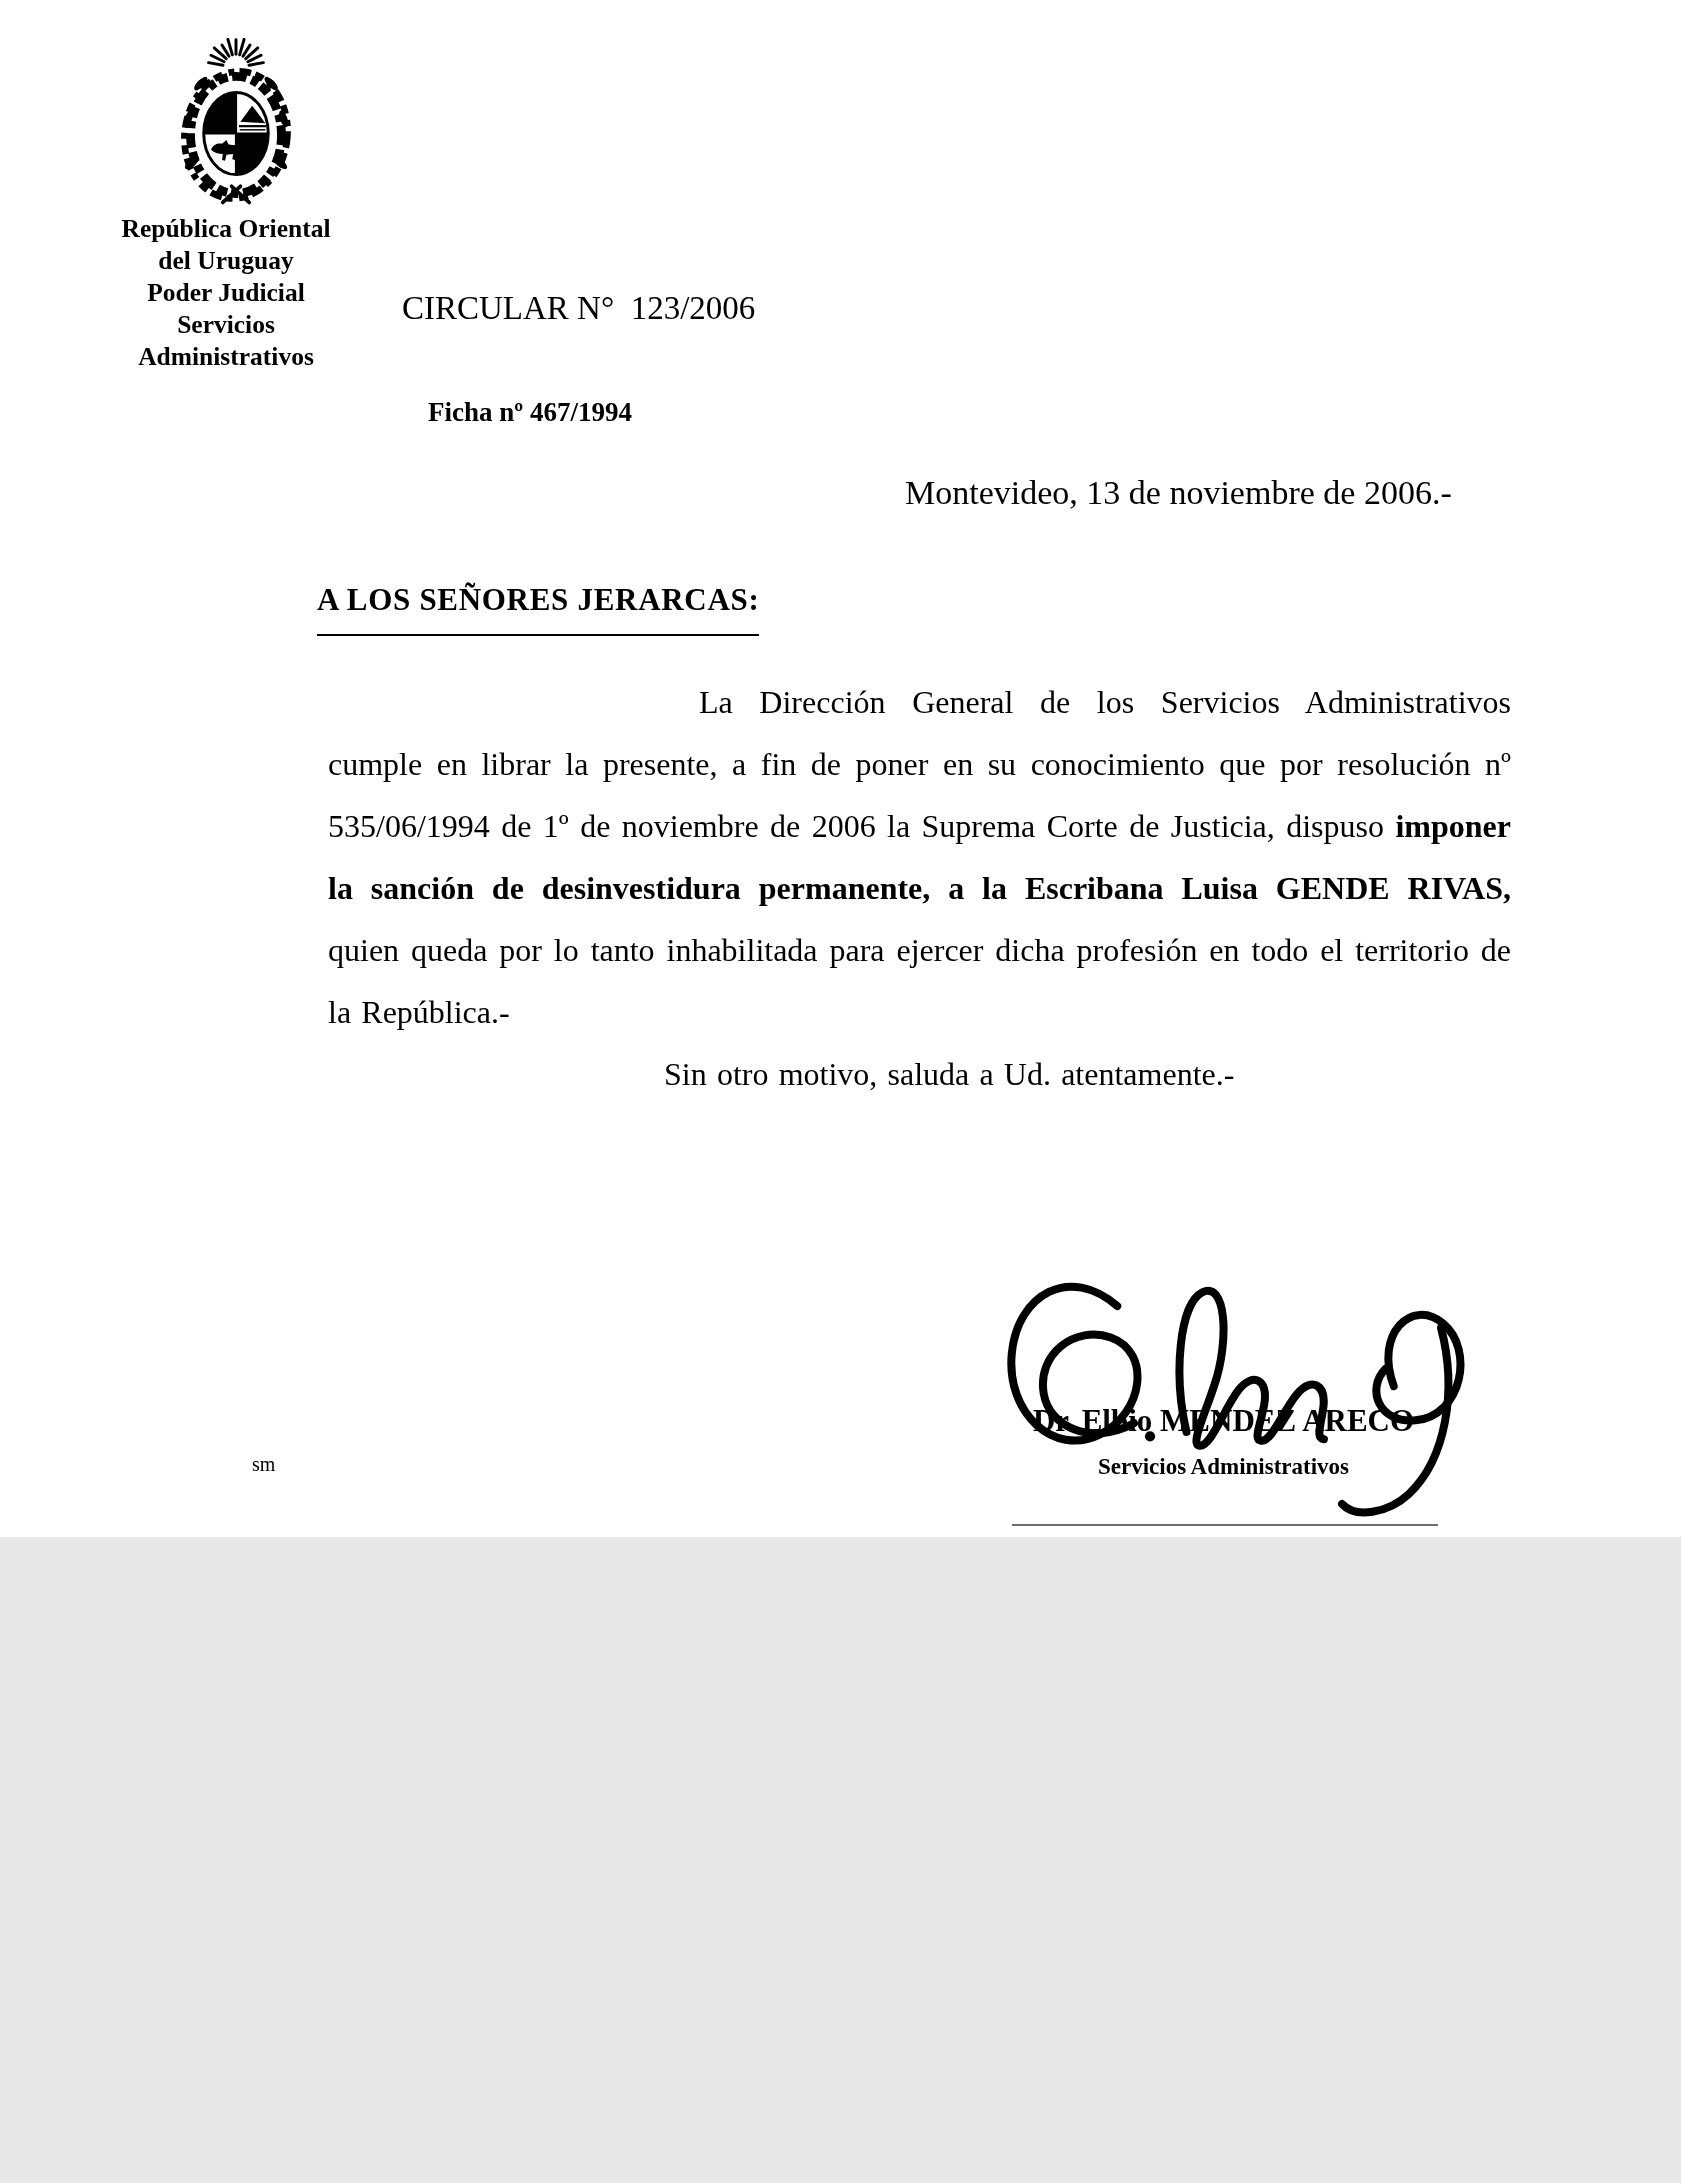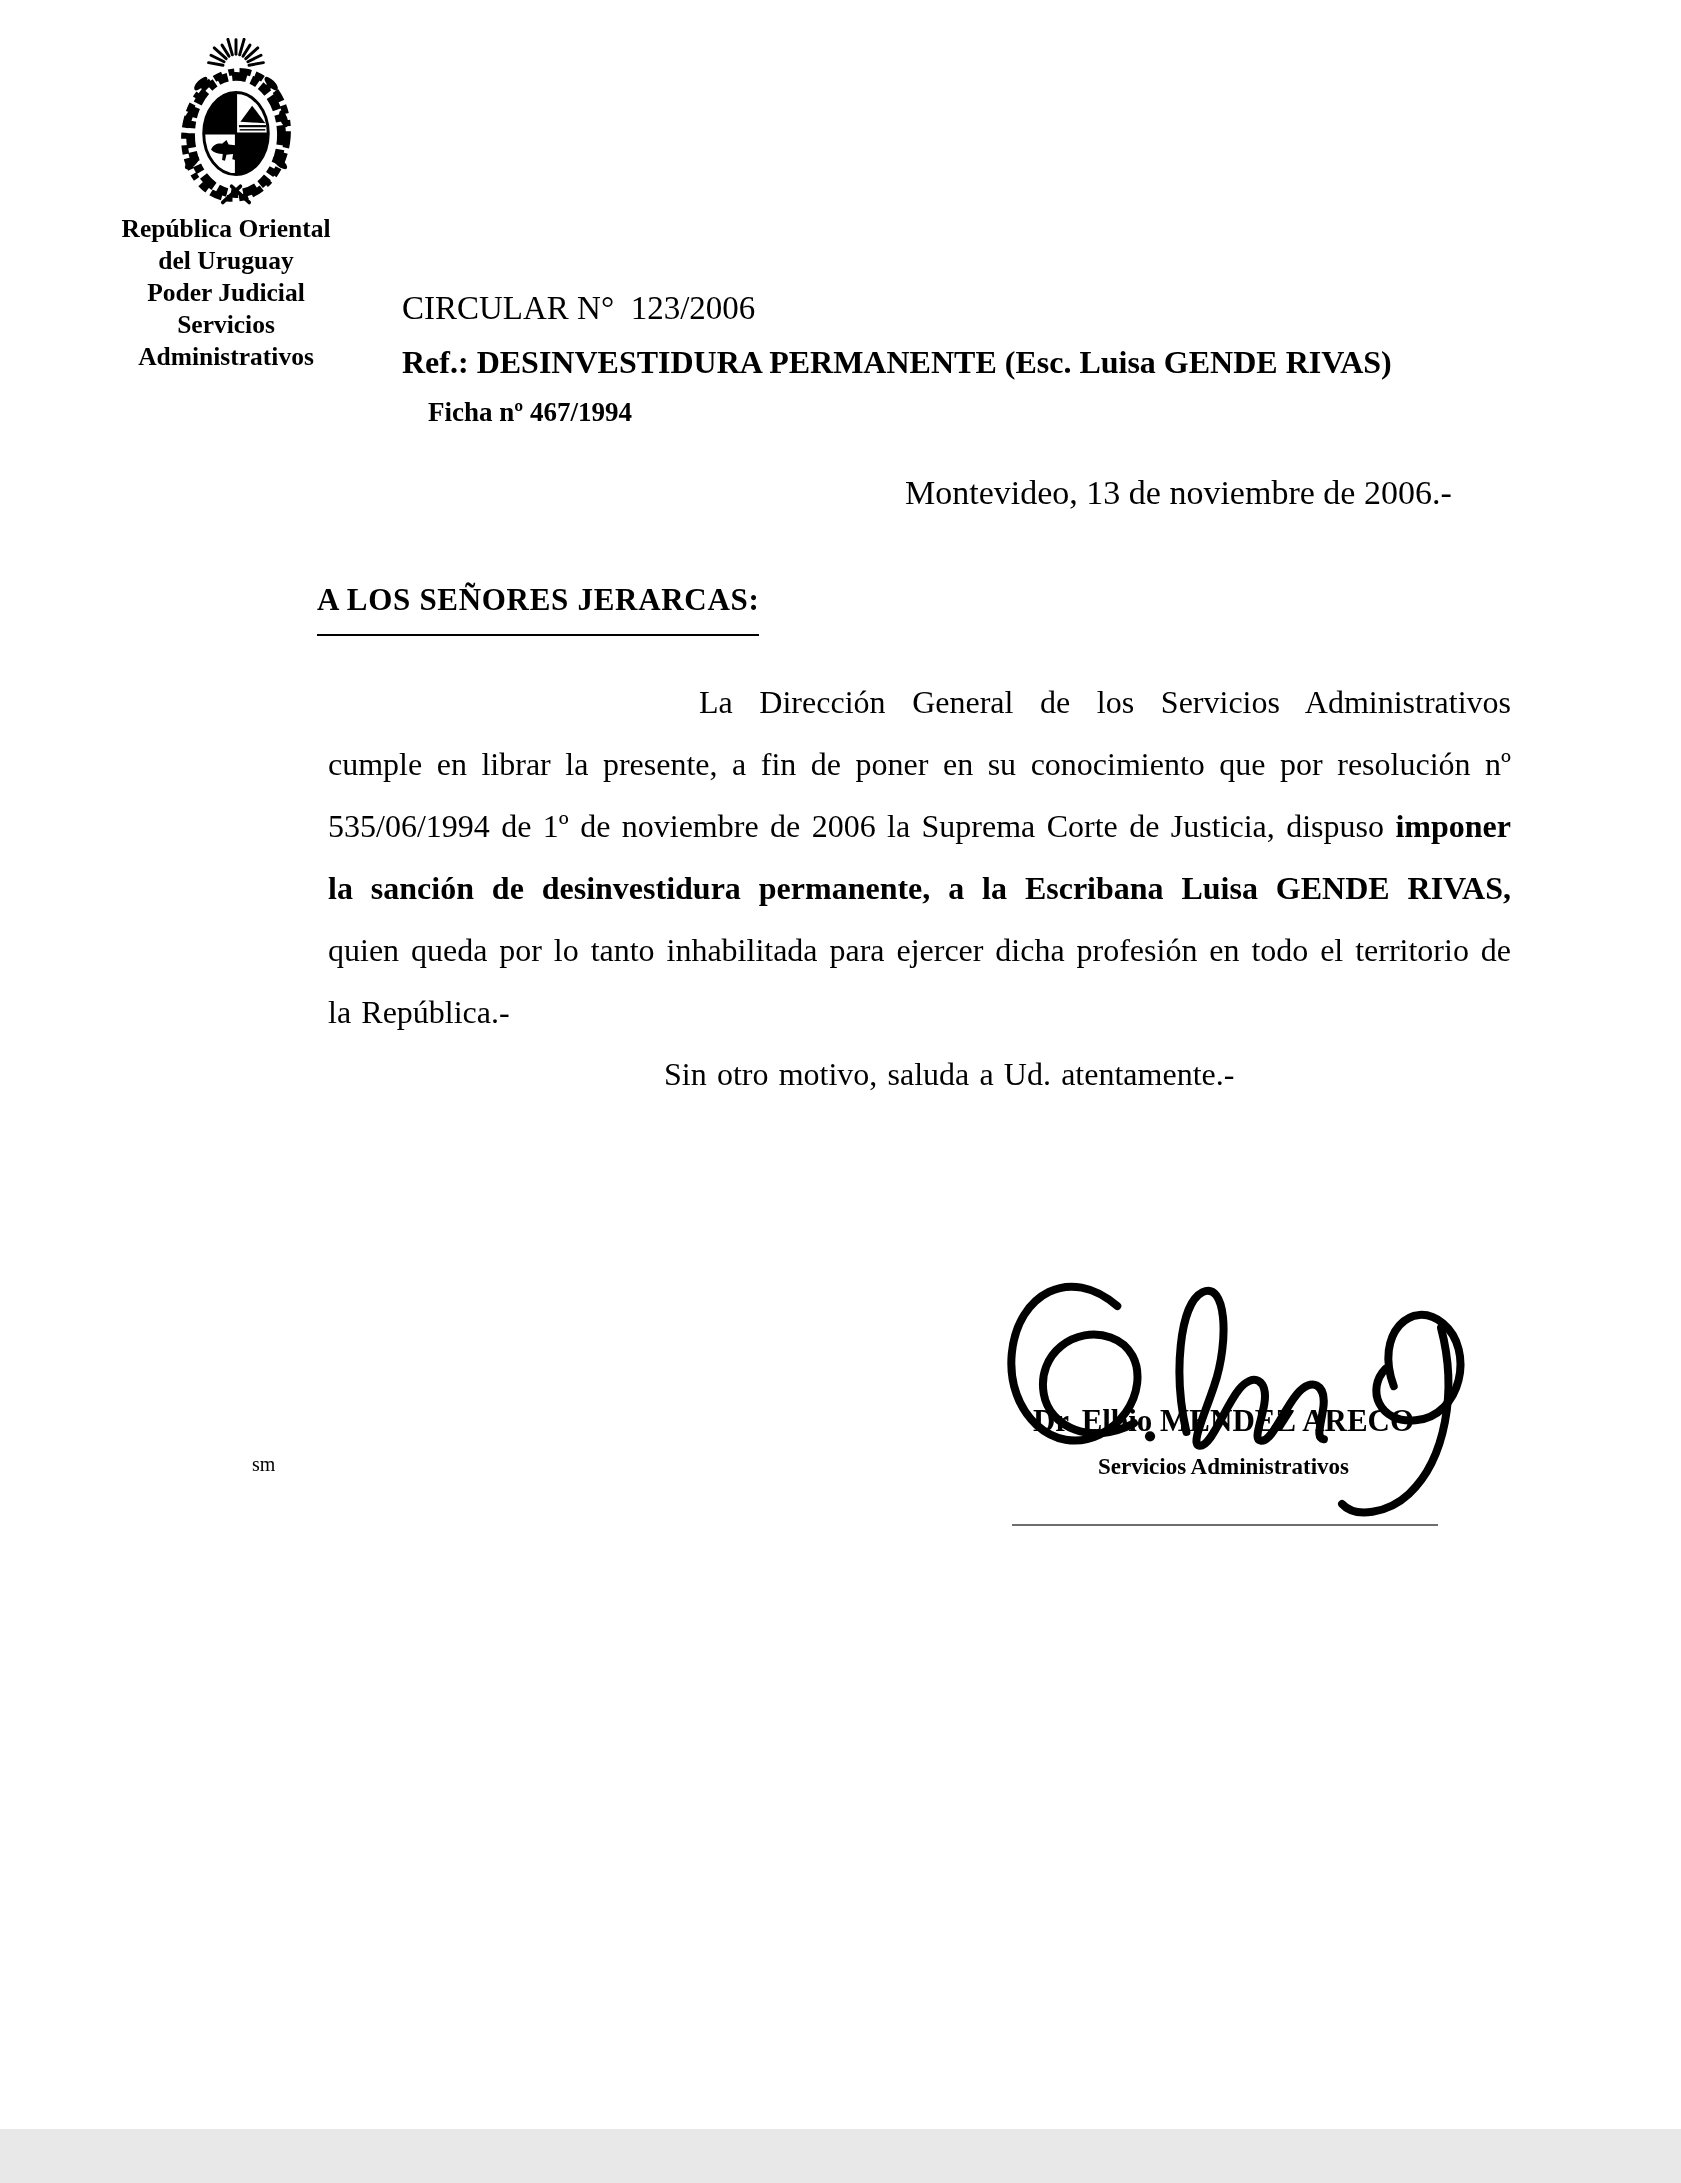--- a/index.html
+++ b/index.html
@@ -1,19 +1,19 @@
 <!DOCTYPE html>
 <html style="font-size:11.6px"><head>
 <meta charset="utf-8">
 <style>
   html, body { margin: 0; padding: 0; background: #e8e8e8; }
   .page {
     position: relative;
     width: 1681px;
-    height: 2129px;
+    height: 1537px;
     background: #ffffff;
     color: #000000;
     font-family: "Liberation Serif", "DejaVu Serif", serif;
     overflow: hidden;
   }
   
   .emblem {
     position: absolute;
     left: 170px; top: 38px;
     width: 132px; height: 169px;
@@ -162,21 +162,20 @@
 
   <div class="org-block">
     <div>República Oriental</div>
     <div>del Uruguay</div>
     <div>Poder Judicial</div>
     <div>Servicios</div>
     <div>Administrativos</div>
   </div>
 
   <div class="circular-number">CIRCULAR N°  123/2006</div>
-  <div class="ref-line">Ref.: DESINVESTIDURA PERMANENTE (Esc. Luisa GENDE RIVAS)</div>
   <div class="ficha-line">Ficha nº 467/1994</div>
 
   <div class="dateline">Montevideo, 13 de noviembre de 2006.-</div>
 
   <div class="salutation">A LOS SEÑORES JERARCAS:</div>
 
   <div class="body-text">
     <p class="p1"><span>La Dirección General de los Servicios Administrativos cumple en librar la presente, a fin de poner en su conocimiento que por resolución nº 535/06/1994 de 1º de noviembre de 2006 la Suprema Corte de Justicia, dispuso </span><span class="bold-inline">imponer la sanción de desinvestidura permanente, a la Escribana Luisa GENDE RIVAS,</span><span> quien queda por lo tanto inhabilitada para ejercer dicha profesión en todo el territorio de la República.-</span></p>
     <p class="p3">Sin otro motivo, saluda a Ud. atentamente.-</p>
   </div>

